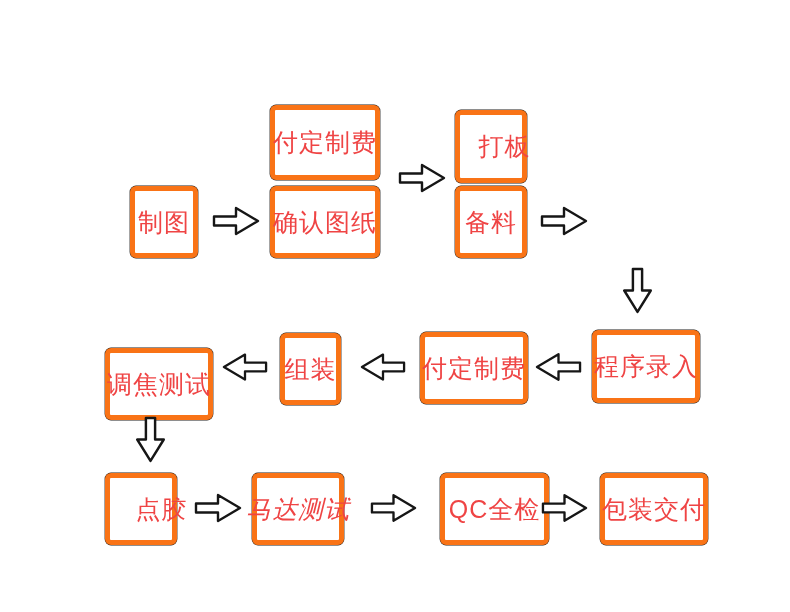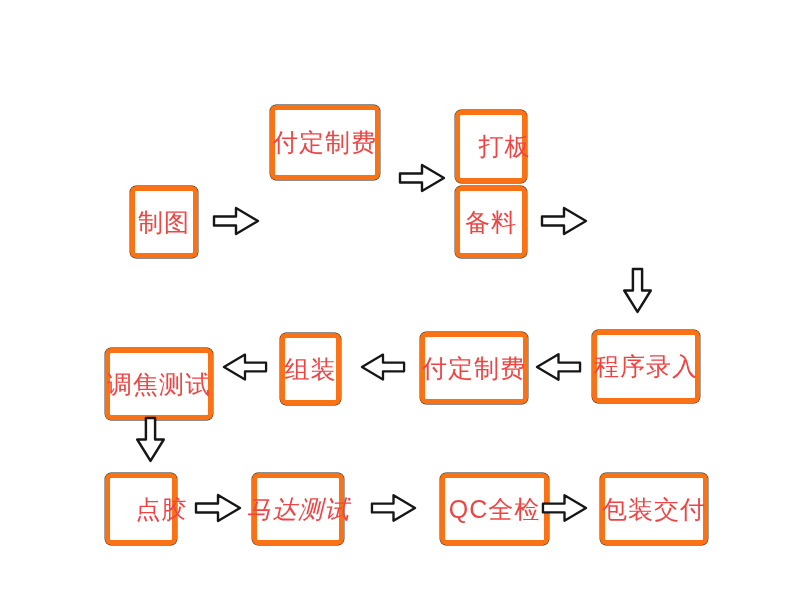--- a/index.html
+++ b/index.html
@@ -38,20 +38,21 @@
 </style>
 </head>
 <body>
 
 <div class="canvas">
 
   <div class="node" style="left:270px; top:105px; width:110px; height:75px;">付定制费</div>
 
   <div class="node" style="left:130px; top:186px; width:68px; height:72px;">制图</div>
 
+  <div class="node" style="left:270px; top:186px; width:110px; height:72px;">确认图纸</div>
 
   <div class="node" style="left:455px; top:110px; width:72px; height:73px;padding-left:27px;">打板</div>
 
   <div class="node" style="left:455px; top:186px; width:72px; height:72px;">备料</div>
 
 
   <div class="node" style="left:592px; top:330px; width:108px; height:73px;">程序录入</div>
 
   <div class="node" style="left:420px; top:332px; width:108px; height:72px;">付定制费</div>
 

